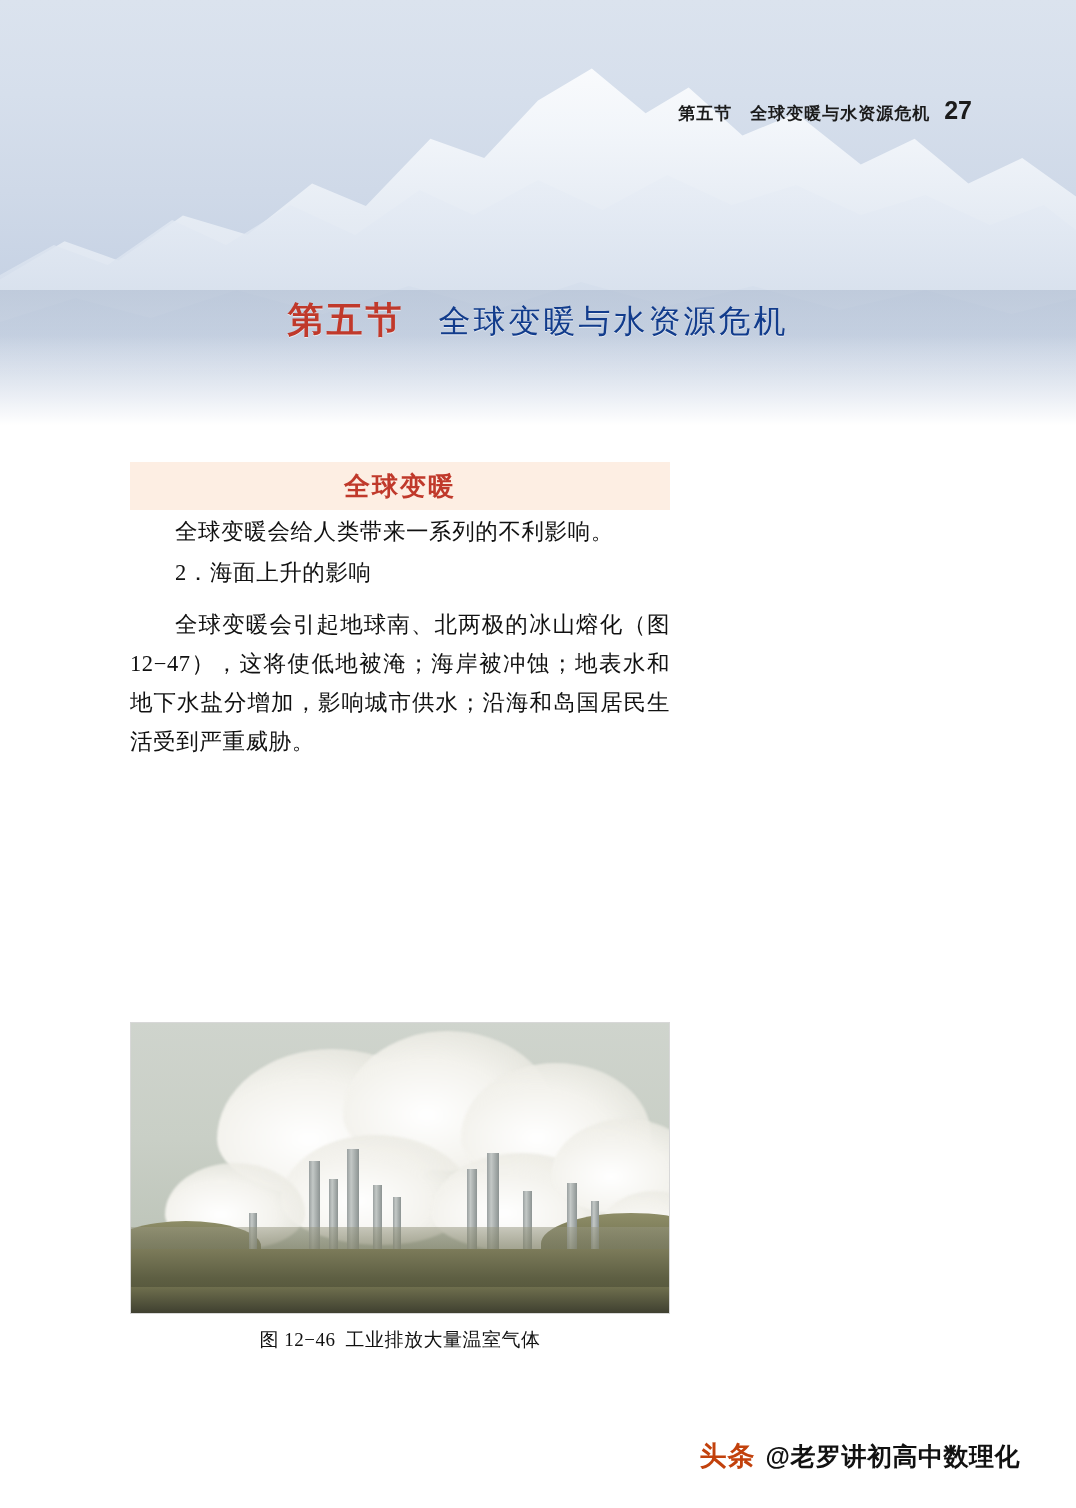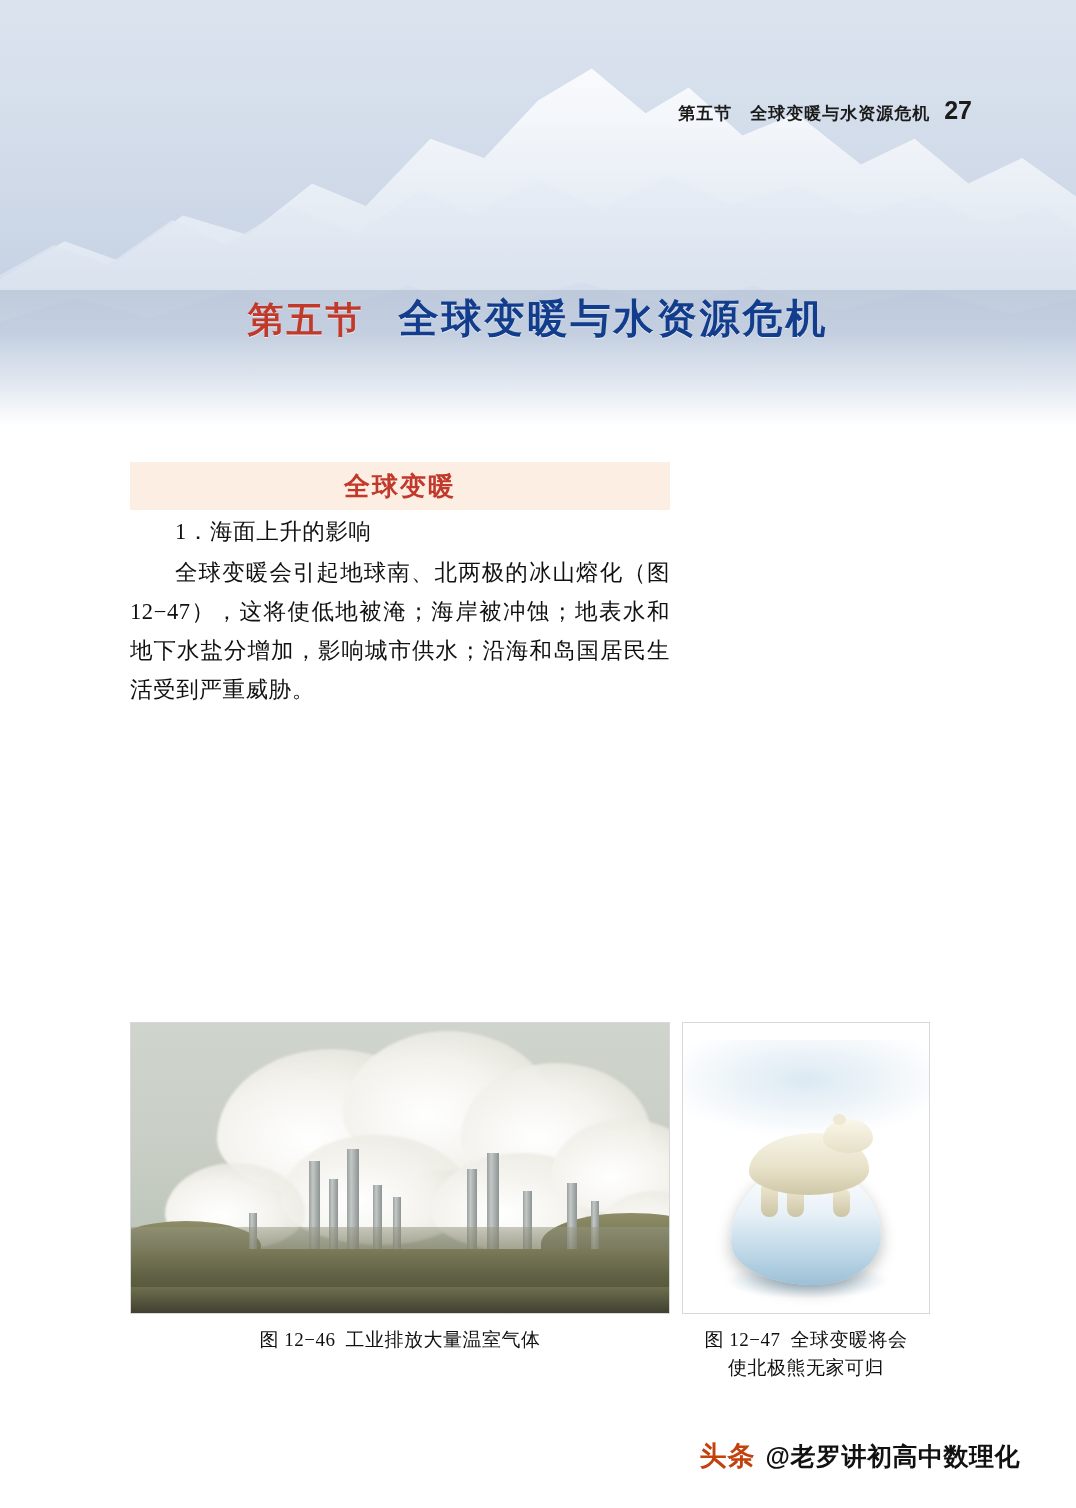--- a/index.html
+++ b/index.html
@@ -99,22 +99,22 @@
     font-family: "Liberation Serif", serif;
     font-size: 36px;
     font-weight: 700;
     color: #c0392b;
     letter-spacing: 3px;
     text-shadow: 0 1px 0 rgba(255,255,255,.6);
     margin-top: 11px;
   }
   .sec-name {
     font-family: "Liberation Serif", serif;
-    font-size: 40px;
-    font-weight: 700;
+    font-size: 32px;
+    font-weight: 400;
     color: #123c8c;
     letter-spacing: 3px;
     text-shadow: 0 1px 0 rgba(255,255,255,.6);
   }
 
   
   .body-col {
     position: absolute;
     left: 130px; top: 462px;
     width: 540px;
@@ -138,21 +138,21 @@
     font-size: 22.5px;
     line-height: 39px;
     color: #111;
     text-align: justify;
     text-justify: inter-ideograph;
     letter-spacing: .6px;
   }
   .p1 { margin-top: 20px; text-indent: 2em; }
   .p2 { margin-top: 2px; text-indent: 2em; }
   .p3 { margin-top: 2px; text-indent: 2em; }
-  .p4 { margin-top: 2px; text-indent: 2em; }
+  .p4 { margin-top: 13px; text-indent: 2em; }
   sub { font-size: 14px; }
 
   
   .figures {
     position: absolute;
     left: 130px; top: 1022px;
     width: 816px;
     display: flex;
     gap: 12px;
     align-items: flex-start;
@@ -321,22 +321,23 @@
     <span class="sec-name">全球变暖与水资源危机</span>
   </div>
 
   <div class="body-col">
 
     <div class="topic-bar">
       <span>全球变暖</span>
     </div>
 
 
-
-    <p class="para p3">1．海面上升的影响</p>
+    <p class="para p2">全球变暖会给人类带来一系列的不利影响。</p>
+
+    <p class="para p3">2．海面上升的影响</p>
 
     <p class="para p4">全球变暖会引起地球南、北两极的冰山熔化（图 12−47），这将使低地被淹；海岸被冲蚀；地表水和地下水盐分增加，影响城市供水；沿海和岛国居民生活受到严重威胁。</p>
   </div>
 
   <div class="figures">
 
     <div class="fig fig-a">
       <div class="fig-img">
         <div class="ind-sky"></div>
 
@@ -366,39 +367,20 @@
 
         <div class="ind-band"></div>
         <div class="ind-ground"></div>
         <div class="ind-ground2"></div>
       </div>
       <div class="fig-cap">
         <span class="lbl">图 12−46</span><span>工业排放大量温室气体</span>
       </div>
     </div>
 
-    <div class="fig fig-b">
-      <div class="fig-img">
-        <div class="sea"></div>
-        <div class="sea-texture"></div>
-        <div class="sea-glow"></div>
-        <div class="ice-shadow"></div>
-        <div class="ice"></div>
-        <div class="bear-leg leg1"></div>
-        <div class="bear-leg leg2"></div>
-        <div class="bear-leg leg3"></div>
-        <div class="bear-body"></div>
-        <div class="bear-head"></div>
-        <div class="bear-ear"></div>
-      </div>
-      <div class="fig-cap">
-        <span class="lbl">图 12−47</span><span>全球变暖将会</span>
-        <span class="cap2">使北极熊无家可归</span>
-      </div>
-    </div>
   </div>
 
   <div class="watermark">
     <span class="wm-logo">头条</span>
     <span class="wm-text">@老罗讲初高中数理化</span>
   </div>
 
 </div>
 
 </body></html>

